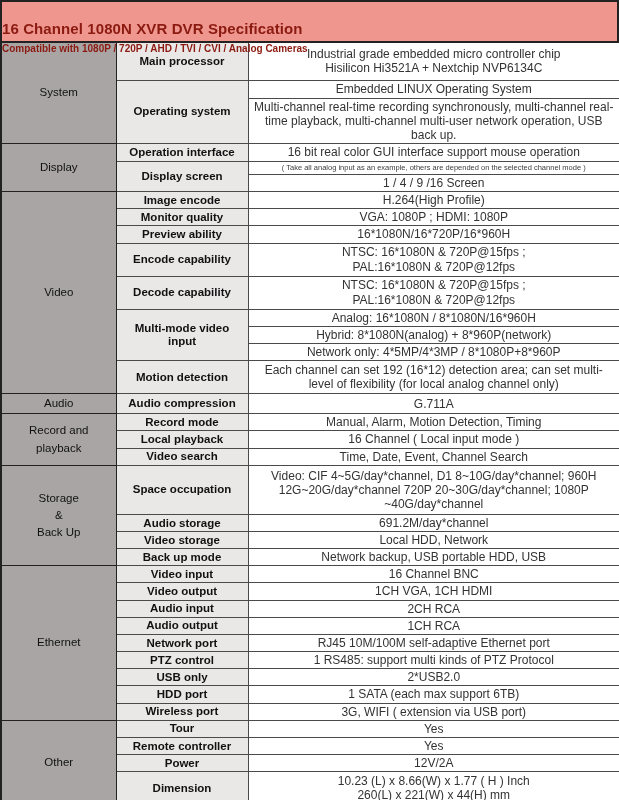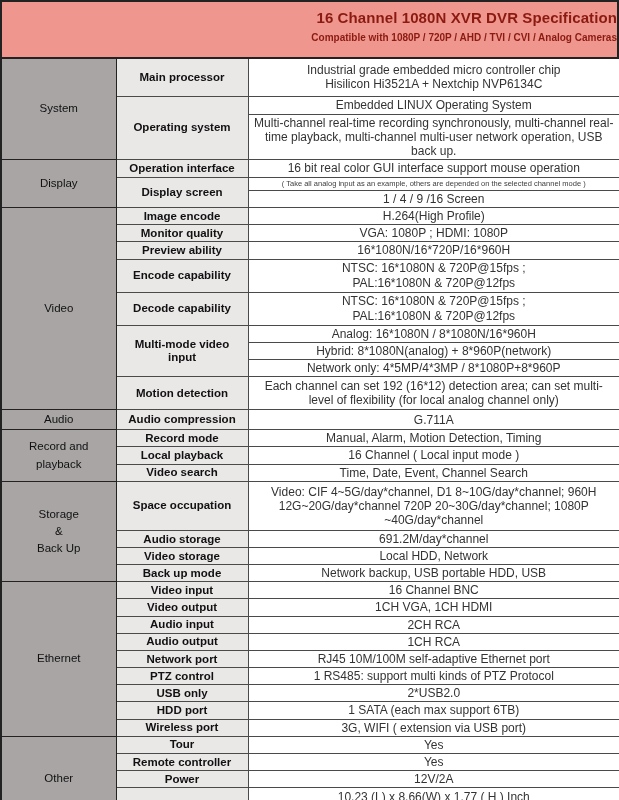--- a/index.html
+++ b/index.html
@@ -17,27 +17,27 @@
   html, body { margin: 0; padding: 0; background: #ffffff; }
   body { font-family: "Liberation Sans", sans-serif; }
   .page {
     width: 619px;
     height: 800px;
     overflow: hidden;
     background: #ffffff;
   }
   .spec-header {
     width: 619px;
-    height: 57px;
+    height: 41px;
     background: var(--header-bg);
     border: 2px solid var(--border-strong);
     border-bottom: none;
     color: var(--header-text);
-    text-align: right;
-    padding-top: 7px;
+    text-align: left;
+    padding-top: 18px;
   }
   .spec-header .t1 {
     font-size: 15px;
     font-weight: bold;
     letter-spacing: 0.1px;
   }
   .spec-header .t2 {
     font-size: 10px;
     font-weight: bold;
     margin-top: 6px;

